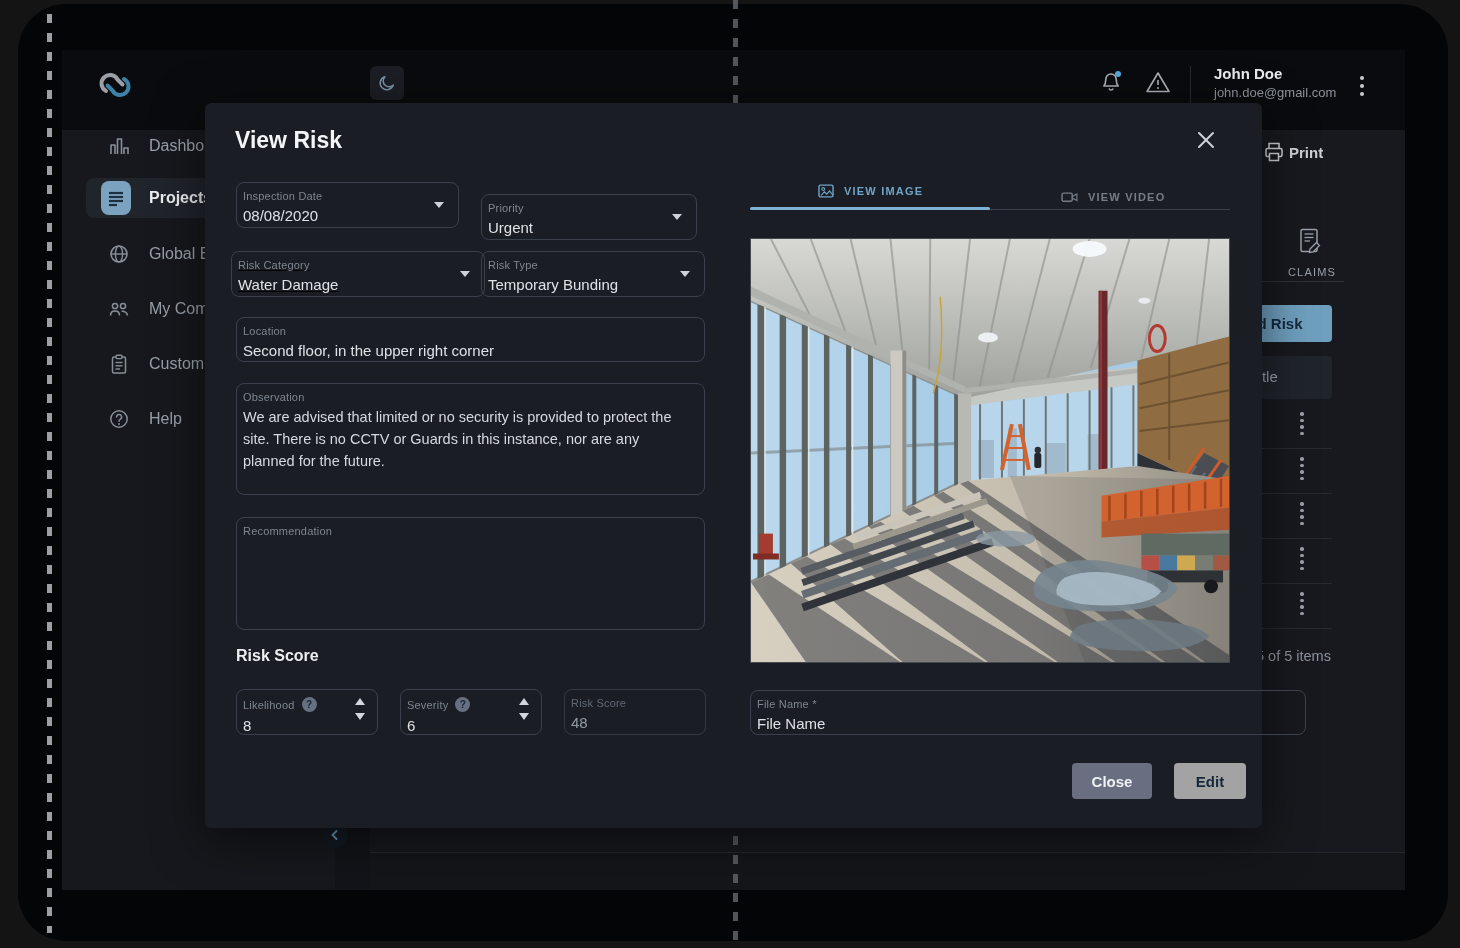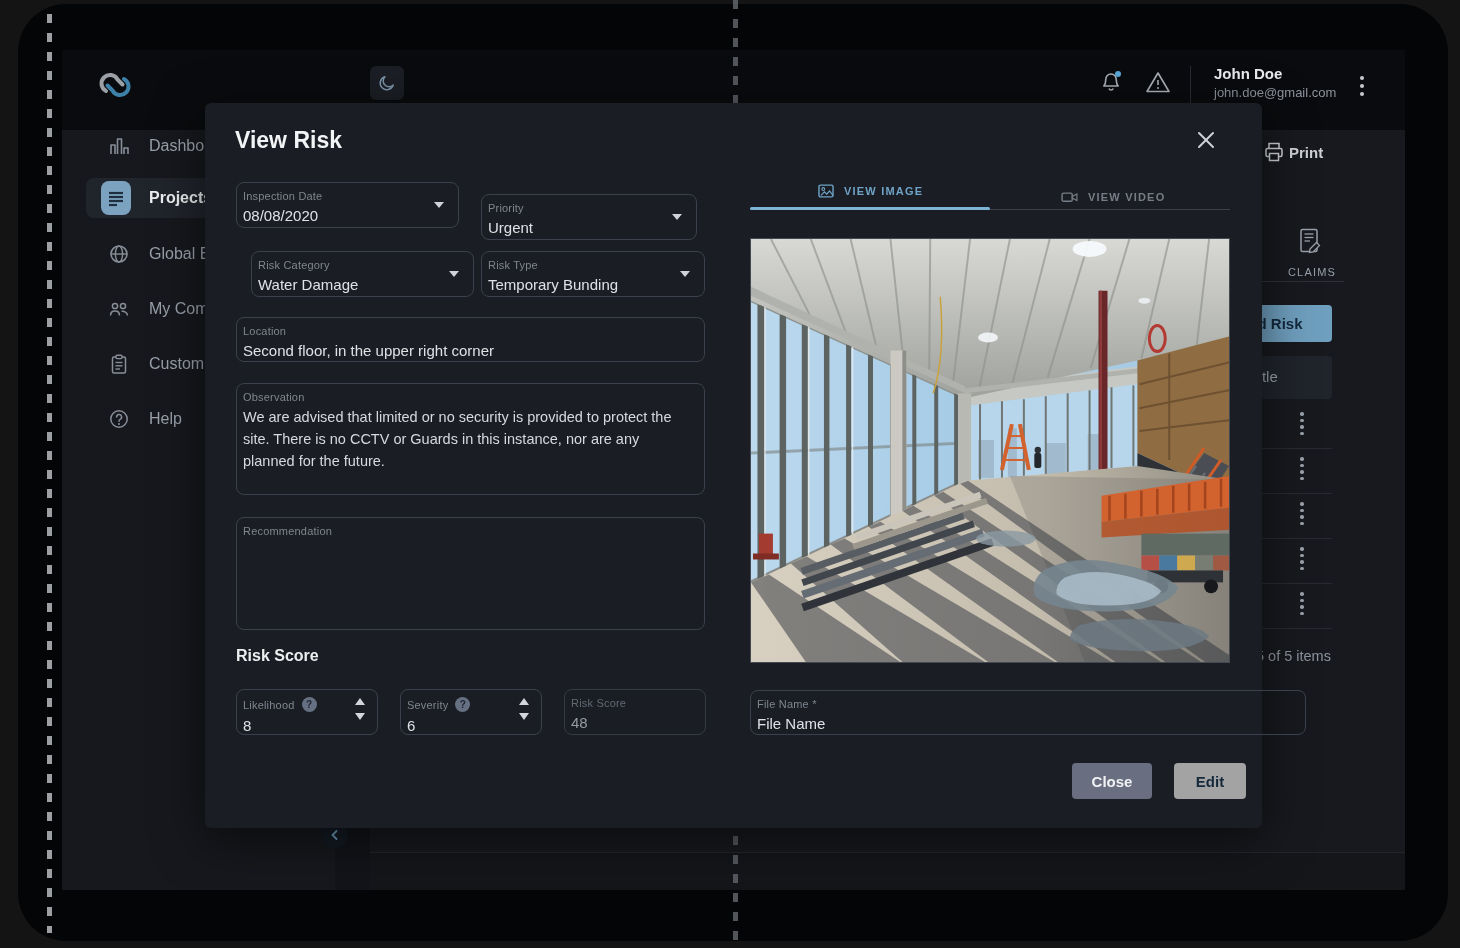--- a/index.html
+++ b/index.html
@@ -340,21 +340,21 @@
     <div class="field" style="left:31px;top:79px;width:223px;height:46px;">
       <div class="f-label">Inspection Date</div>
       <div class="f-value">08/08/2020</div>
       <span class="caret"></span>
     </div>
     <div class="field" style="left:276px;top:91px;width:216px;height:46px;">
       <div class="f-label">Priority</div>
       <div class="f-value">Urgent</div>
       <span class="caret"></span>
     </div>
-    <div class="field" style="left:46px;top:148px;width:223px;height:46px;">
+    <div class="field" style="left:26px;top:148px;width:254px;height:46px;text-decoration:underline;">
       <div class="f-label">Risk Category</div>
       <div class="f-value">Water Damage</div>
       <span class="caret"></span>
     </div>
     <div class="field" style="left:31px;top:214px;width:469px;height:45px;">
       <div class="f-label">Location</div>
       <div class="f-value">Second floor, in the upper right corner</div>
     </div>
     <div class="field" style="left:276px;top:148px;width:224px;height:46px;">
       <div class="f-label">Risk Type</div>

